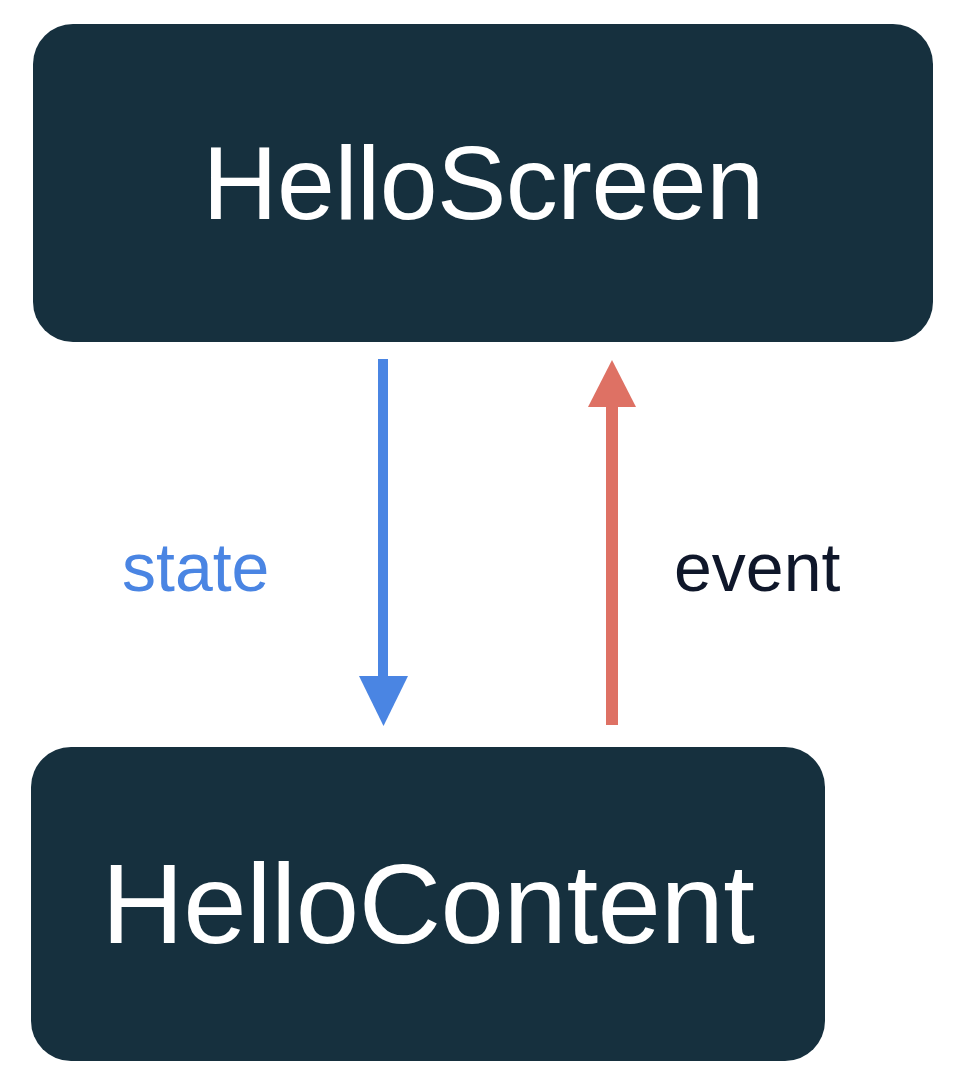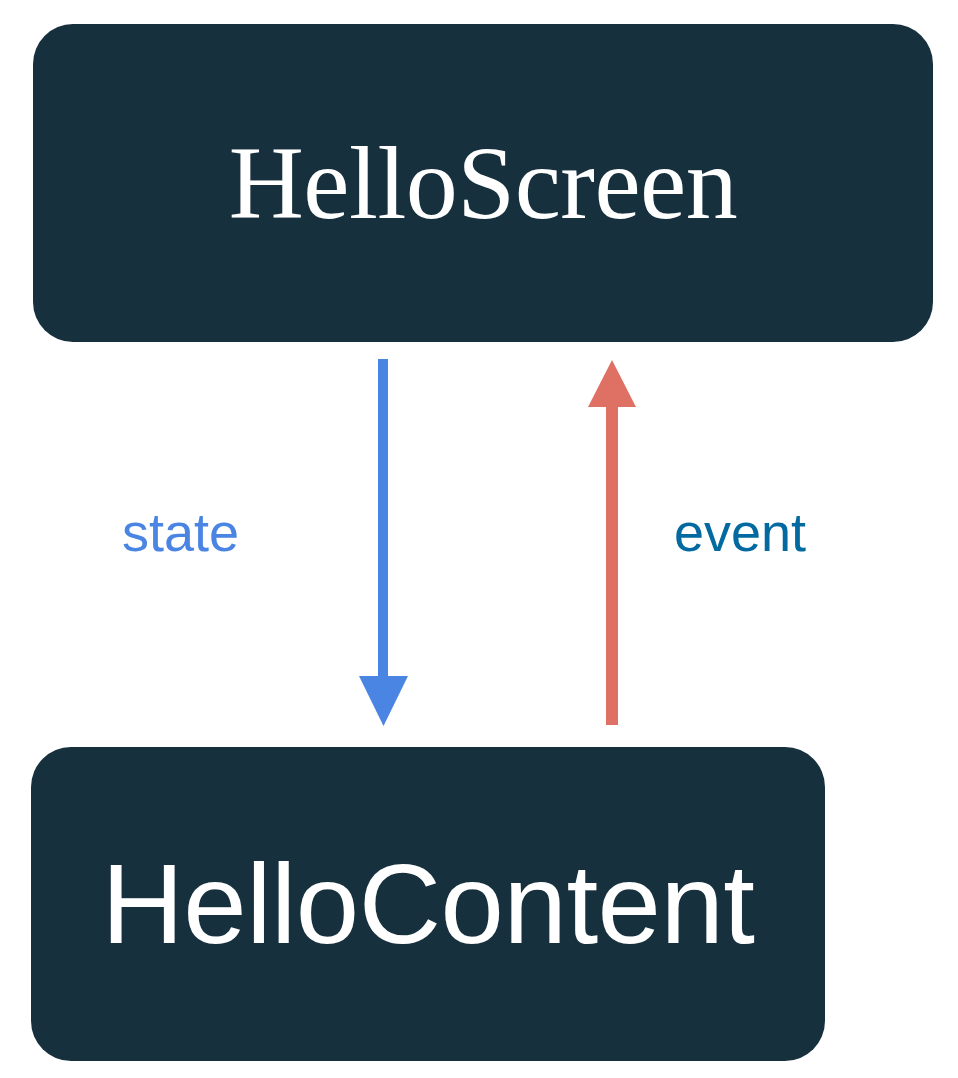--- a/index.html
+++ b/index.html
@@ -40,21 +40,20 @@
   }
 
   #node-top {
     left: 33px;
     top: 24px;
     width: 900px;
     height: 318px;
   }
   #node-top .node-label {
     font-size: 104px;
-    font-family: Liberation Serif, serif;
   }
 
   #node-bottom {
     left: 31px;
     top: 747px;
     width: 794px;
     height: 314px;
   }
   #node-bottom .node-label {
     font-size: 114px;
@@ -68,33 +67,34 @@
     width: 958px;
     height: 1078px;
     pointer-events: none;
   }
 
   
   .edge-label {
     position: absolute;
     font-family: "Liberation Sans", sans-serif;
     font-weight: 400;
-    font-size: 54px;
+    font-size: 68px;
     line-height: 1;
     white-space: nowrap;
+    margin-top: 28px;
   }
   #label-state {
     left: 122px;
     top: 505px;
     color: #4A85E3;
   }
   #label-event {
     left: 674px;
     top: 505px;
-    color: #0369a1;
+    color: #0f172a;
   }
 </style>
 </head>
 <body>
 
 <div id="canvas">
 
   <div class="node" id="node-top">
     <span class="node-label">HelloScreen</span>
   </div>

